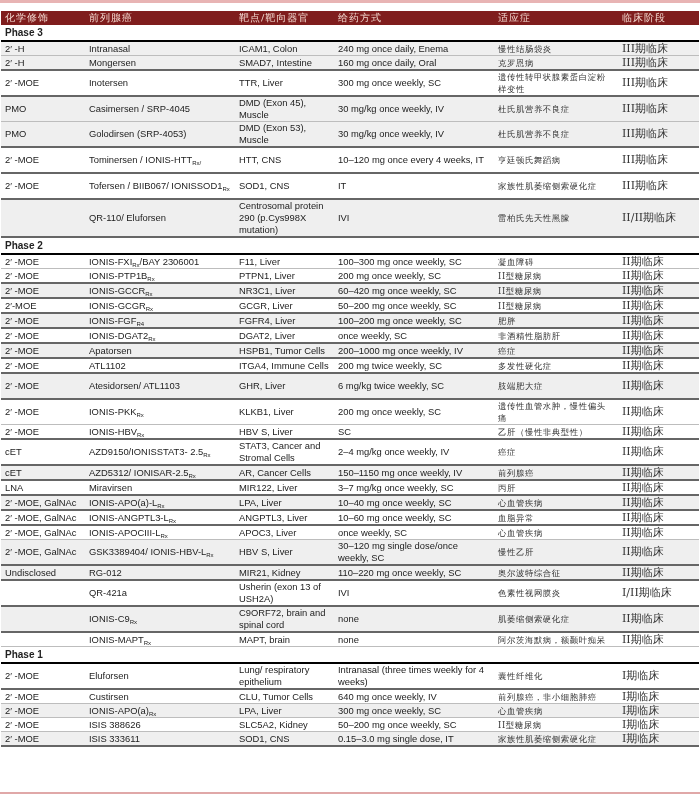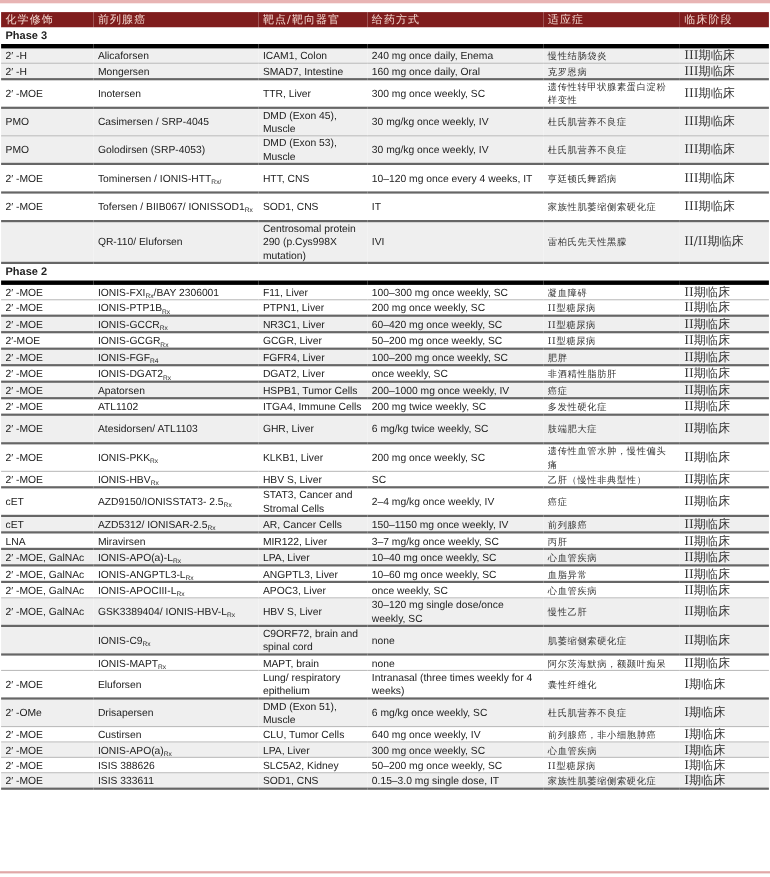--- a/index.html
+++ b/index.html
@@ -4,21 +4,21 @@
 <style>
   html, body { margin: 0; padding: 0; background: #ffffff; }
   body { width: 700px; height: 797px; overflow: hidden; position: relative;
          font-family: "Liberation Sans", sans-serif; color: #222; }
   .top-line { position: absolute; left: 0; top: 0; width: 700px; height: 3px; background: #e8b4b4; }
   .bottom-line { position: absolute; left: 0; top: 792px; width: 700px; height: 2px; background: #e0a8a8; }
   table { position: absolute; left: 1px; top: 11px; width: 698px; border-collapse: collapse; table-layout: fixed; font-size: 9.4px; }
   th { background: #7f1d1d; color: #f3d9d0; font-weight: normal; text-align: left; height: 14px;
        padding: 0 4px; font-family: "DejaVu Serif", serif; font-size: 10px; letter-spacing: 1px; }
   td { padding: 0 4px; vertical-align: middle; line-height: 12px; border-bottom: 1px solid #bdbdbd; }
-  tr.phase td { font-weight: bold; font-size: 10px; height: 15px; border-bottom: 4px solid #000000; background: #fff; }
+  tr.phase td { font-weight: bold; font-size: 10px; height: 15px; border-bottom: 2px solid #000000; background: #fff; }
   tr.row td { height: 13px; }
   tr.row.tall td { height: 24px; }
   tr.row.alt td { background: #efefef; }
   tr.row.thick td { border-bottom: 2px solid #666; }
   td.cn { font-family: "DejaVu Serif", serif; font-size: 8.4px; letter-spacing: 0.6px; color: #333; }
   td.stage { font-family: "DejaVu Serif", serif; font-size: 11px; color: #333; }
   .gene { }
   sub { font-size: 6px; vertical-align: -2px; line-height: 0; }
 </style>
 </head>
@@ -44,21 +44,21 @@
       <th>适应症</th>
       <th>临床阶段</th>
     </tr>
   </thead>
   <tbody id="tbody">
       <tr class="phase">
         <td colspan="6">Phase 3</td>
       </tr>
       <tr class="row alt">
         <td><span>2′ -H</span></td>
-        <td><span>Alicaforsen</span></td>
+        <td><span>Intranasal</span></td>
         <td><span class="gene">ICAM1</span><span>, Colon</span></td>
         <td><span>240 mg once daily, Enema</span></td>
         <td class="cn"><span>慢性结肠袋炎</span></td>
         <td class="stage"><span>III期临床</span></td>
       </tr>
       <tr class="row thick alt">
         <td><span>2′ -H</span></td>
         <td><span>Mongersen</span></td>
         <td><span class="gene">SMAD7</span><span>, Intestine</span></td>
         <td><span>160 mg once daily, Oral</span></td>
@@ -253,50 +253,61 @@
         <td class="stage"><span>II期临床</span></td>
       </tr>
       <tr class="row tall thick alt">
         <td><span>2′ -MOE, GalNAc</span></td>
         <td><span>GSK3389404/ IONIS-HBV-L</span><sub>Rx</sub></td>
         <td><span class="gene">HBV S</span><span>, Liver</span></td>
         <td><span>30–120 mg single dose/once weekly, SC</span></td>
         <td class="cn"><span>慢性乙肝</span></td>
         <td class="stage"><span>II期临床</span></td>
       </tr>
+      <tr class="row thick alt">
+        <td><span>Undisclosed</span></td>
+        <td><span>RG-012</span></td>
+        <td><span class="gene">MIR21</span><span>, Kidney</span></td>
+        <td><span>110–220 mg once weekly, SC</span></td>
+        <td class="cn"><span>奥尔波特综合征</span></td>
+        <td class="stage"><span>II期临床</span></td>
+      </tr>
+      <tr class="row thick">
+        <td><span></span></td>
+        <td><span>QR-421a</span></td>
+        <td><span class="gene">Usherin (exon 13 of USH2A)</span></td>
+        <td><span>IVI</span></td>
+        <td class="cn"><span>色素性视网膜炎</span></td>
+        <td class="stage"><span>I/II期临床</span></td>
+      </tr>
       <tr class="row tall thick alt">
         <td><span></span></td>
         <td><span>IONIS-C9</span><sub>Rx</sub></td>
         <td><span class="gene">C9ORF72</span><span>, brain and spinal cord</span></td>
         <td><span>none</span></td>
         <td class="cn"><span>肌萎缩侧索硬化症</span></td>
         <td class="stage"><span>II期临床</span></td>
       </tr>
       <tr class="row">
         <td><span></span></td>
         <td><span>IONIS-MAPT</span><sub>Rx</sub></td>
         <td><span class="gene">MAPT</span><span>, brain</span></td>
         <td><span>none</span></td>
         <td class="cn"><span>阿尔茨海默病，额颞叶痴呆</span></td>
         <td class="stage"><span>II期临床</span></td>
       </tr>
+      <tr class="phase">
+        <td colspan="6">Phase 1</td>
+      </tr>
       <tr class="row tall thick">
         <td><span>2′ -MOE</span></td>
         <td><span>Eluforsen</span></td>
         <td><span>Lung/ respiratory epithelium</span></td>
         <td><span>Intranasal (three times weekly for 4 weeks)</span></td>
         <td class="cn"><span>囊性纤维化</span></td>
-        <td class="stage"><span>I期临床</span></td>
-      </tr>
-      <tr class="row alt">
-        <td><span>2′ -OMe</span></td>
-        <td><span>Drisapersen</span></td>
-        <td><span class="gene">DMD</span><span> (Exon 51), Muscle</span></td>
-        <td><span>6 mg/kg once weekly, SC</span></td>
-        <td class="cn"><span>杜氏肌营养不良症</span></td>
         <td class="stage"><span>I期临床</span></td>
       </tr>
       <tr class="row">
         <td><span>2′ -MOE</span></td>
         <td><span>Custirsen</span></td>
         <td><span class="gene">CLU</span><span>, Tumor Cells</span></td>
         <td><span>640 mg once weekly, IV</span></td>
         <td class="cn"><span>前列腺癌，非小细胞肺癌</span></td>
         <td class="stage"><span>I期临床</span></td>
       </tr>

